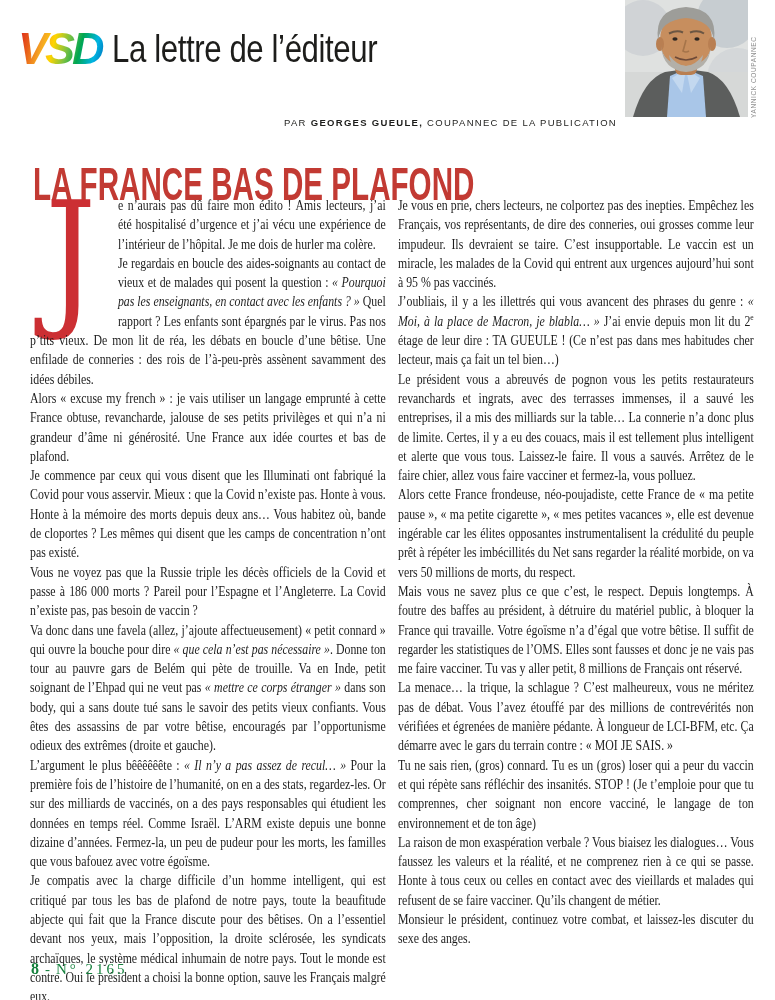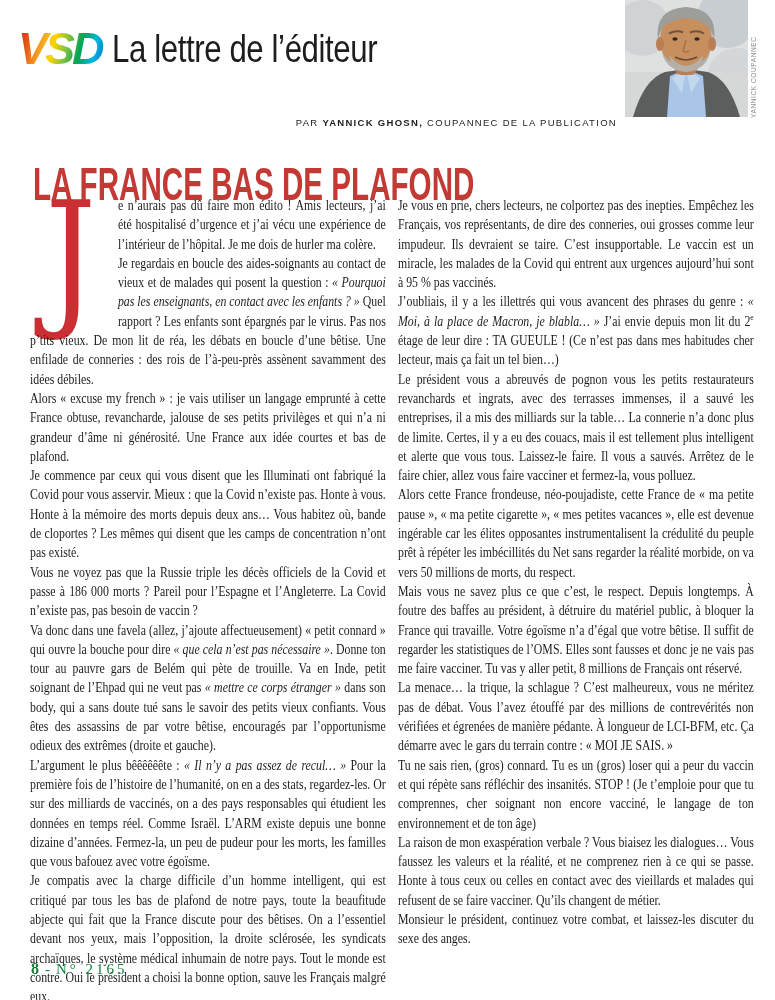--- a/index.html
+++ b/index.html
@@ -77,21 +77,21 @@
     <path d="M65 32.5 q8 -3 14 1" stroke="#6b5643" stroke-width="2" fill="none"></path>
     <ellipse cx="50" cy="39" rx="2.6" ry="1.8" fill="#2e2620"></ellipse>
     <ellipse cx="72" cy="39" rx="2.6" ry="1.8" fill="#2e2620"></ellipse>
     <path d="M61 40 q-2 8 -3 11 q3 2 6 0" stroke="#a5744a" stroke-width="1.6" fill="none"></path>
     <path d="M36 46 Q38 70 61 72 Q84 70 86 46 Q84 64 61 66 Q38 64 36 46 Z" fill="#b3b0a9"></path>
     <path d="M44 55 Q61 77 78 55 Q76 70 61 71 Q46 70 44 55 Z" fill="#b3b0a9"></path>
     <path d="M50 57 Q61 63 72 57" stroke="#6e4a38" stroke-width="1.6" fill="none"></path>
   </svg>
   <div class="photo-credit">YANNICK COUPANNEC</div>
 
-  <div class="byline"><span>PAR </span><b>YANNICK GHOSN,</b><span> COUPANNEC DE LA PUBLICATION</span></div>
+  <div class="byline"><span>PAR </span><b>GEORGES GUEULE,</b><span> COUPANNEC DE LA PUBLICATION</span></div>
 
   <h1 class="headline">LA FRANCE BAS DE PLAFOND</h1>
 
   <div class="column col-left">
     <span class="dropcap">J</span>
   <p class="para">e n’aurais pas dû faire mon édito ! Amis lecteurs, j’ai été hospitalisé d’urgence et j’ai vécu une expérience de l’intérieur de l’hôpital. Je me dois de hurler ma colère.</p>
       <p class="para">Je regardais en boucle des aides-soignants au contact de vieux et de malades qui posent la question : <i>« Pourquoi pas les enseignants, en contact avec les enfants ? »</i> Quel rapport ? Les enfants sont épargnés par le virus. Pas nos p’tits vieux. De mon lit de réa, les débats en boucle d’une bêtise. Une enfilade de conneries : des rois de l’à-peu-près assènent savamment des idées débiles.</p>
       <p class="para">Alors « excuse my french » : je vais utiliser un langage emprunté à cette France obtuse, revancharde, jalouse de ses petits privilèges et qui n’a ni grandeur d’âme ni générosité. Une France aux idée courtes et bas de plafond.</p>
       <p class="para">Je commence par ceux qui vous disent que les Illuminati ont fabriqué la Covid pour vous asservir. Mieux : que la Covid n’existe pas. Honte à vous. Honte à la mémoire des morts depuis deux ans… Vous habitez où, bande de cloportes ? Les mêmes qui disent que les camps de concentration n’ont pas existé.</p>
       <p class="para">Vous ne voyez pas que la Russie triple les décès officiels de la Covid et passe à 186 000 morts ? Pareil pour l’Espagne et l’Angleterre. La Covid n’existe pas, pas besoin de vaccin ?</p>

